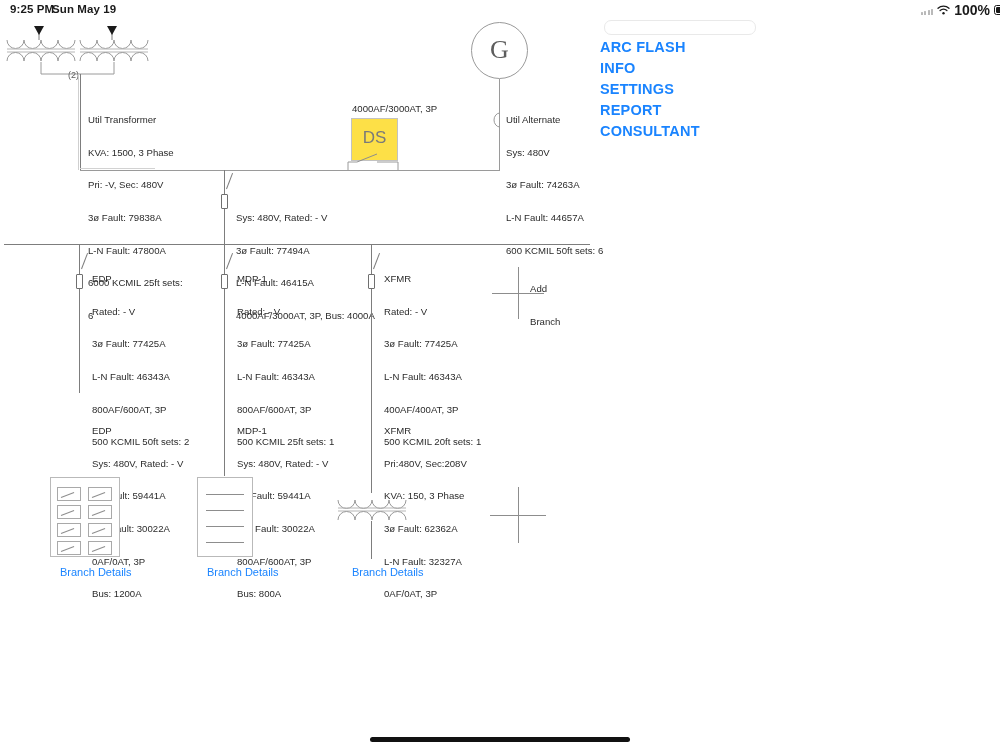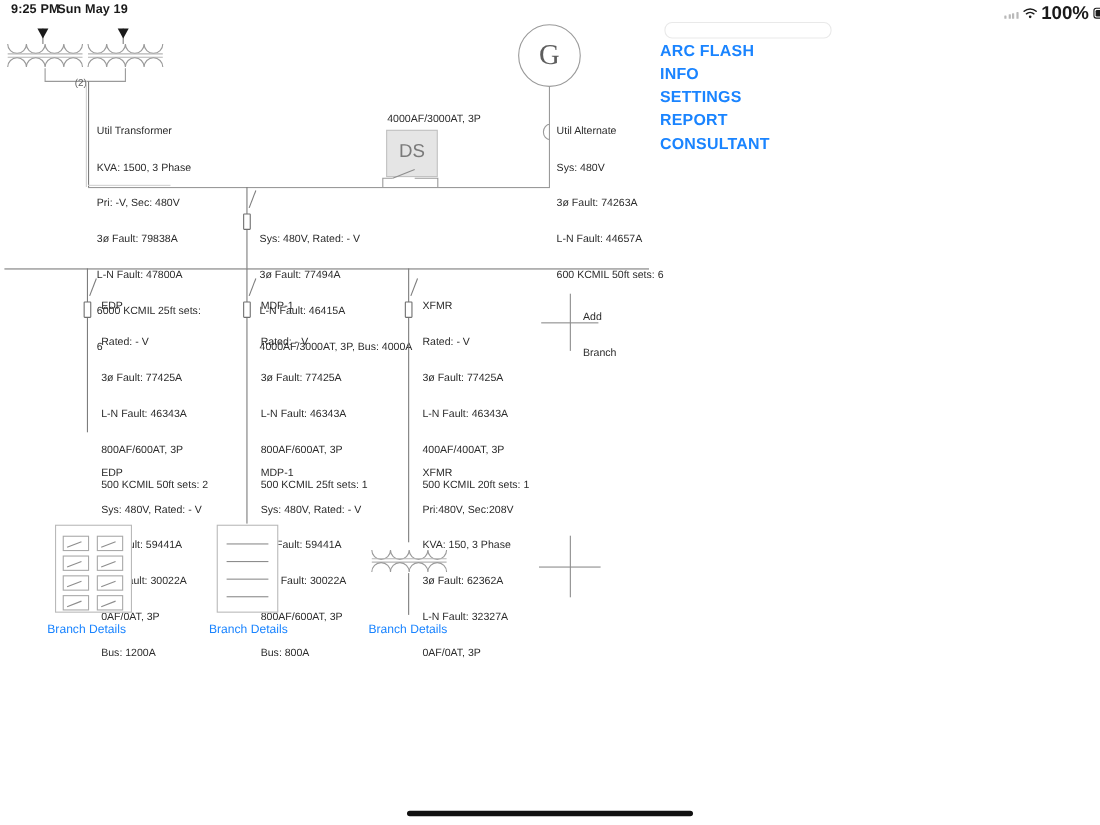--- a/index.html
+++ b/index.html
@@ -19,21 +19,21 @@
   #statusbar .time{position:absolute;left:10px;top:3px;font-size:11.5px;font-weight:600;color:#1a1a1a;letter-spacing:.1px;}
   #statusbar .date{position:absolute;left:52px;top:3px;font-size:11.5px;font-weight:600;color:#1a1a1a;letter-spacing:.1px;}
   #statusbar .right{position:absolute;right:8px;top:2px;display:flex;align-items:center;gap:4px;}
   .sig-dots{display:flex;align-items:flex-end;gap:1.5px;height:9px;}
   .sig-dots i{display:block;width:2px;background:#b9b9b9;border-radius:.5px;}
   .sig-dots i:nth-child(1){height:3px;}
   .sig-dots i:nth-child(2){height:4px;}
   .sig-dots i:nth-child(3){height:5px;}
   .sig-dots i:nth-child(4){height:6px;}
   .wifi{width:13px;height:10px;position:relative;}
-  .batt-pct{font-size:17px;font-weight:600;color:#1a1a1a;}
+  .batt-pct{font-size:14px;font-weight:600;color:#1a1a1a;}
   .batt{width:22px;height:10.5px;border:1.2px solid #1a1a1a;border-radius:2.6px;position:relative;box-sizing:border-box;}
   .batt::after{content:"";position:absolute;right:-3px;top:3px;width:1.6px;height:4px;background:#1a1a1a;border-radius:0 1px 1px 0;}
   .batt i{position:absolute;left:1px;top:1px;bottom:1px;right:1px;background:#1a1a1a;border-radius:1.2px;}
 
   
   .vline{position:absolute;width:1px;background:#7d7d7d;}
   .hline{position:absolute;height:1px;background:#7d7d7d;}
   .vline.thin{background:#9a9a9a;}
   .hline.thin{background:#9a9a9a;}
 
@@ -44,33 +44,33 @@
   
   .breaker{position:absolute;width:7px;height:15px;border:1px solid #6f6f6f;background:#fff;box-sizing:border-box;border-radius:1px;}
   .brk-diag{position:absolute;width:1px;height:17px;background:#7d7d7d;transform-origin:bottom center;transform:rotate(21deg);}
 
   
   #menu{position:absolute;left:600px;top:20px;width:160px;text-align:left;}
   #menu .pill{width:150px;height:13px;margin:0 auto 2px auto;border:1px solid #e9e9e9;border-radius:7px;background:#fff;}
   #menu .mi{display:block;font-size:14.5px;line-height:21px;font-weight:700;color:#1a84ff;letter-spacing:.2px;cursor:pointer;}
 
   
-  .bdlink{position:absolute;font-size:11px;color:#1a84ff;cursor:pointer;white-space:nowrap;}
+  .bdlink{position:absolute;font-size:11px;color:#1a84ff;cursor:pointer;white-space:nowrap;margin-left:17px;}
 
   
   .panel-box{position:absolute;border:1px solid #b9b9b9;background:#fff;box-sizing:border-box;}
   .pcell{position:absolute;border:1px solid #a9a9a9;background:#fff;box-sizing:border-box;}
   .pcell::after{content:"";position:absolute;left:3px;top:9px;width:14px;height:1px;background:#8d8d8d;transform:rotate(-21deg);transform-origin:left center;}
 
   
   #gen{position:absolute;left:471px;top:22px;width:57px;height:57px;border:1px solid #9a9a9a;border-radius:50%;background:#fff;box-sizing:border-box;}
   #gen span{position:absolute;left:0;right:0;top:12px;text-align:center;font-size:26px;color:#5d5d5d;font-family:"Liberation Serif", serif;}
 
   
-  #dsbox{position:absolute;left:351px;top:118px;width:47px;height:43px;border:1px solid #c2c2c2;background:#e5e5e5;box-sizing:border-box;}
+  #dsbox{position:absolute;left:351px;top:118px;width:47px;height:43px;border:1px solid #c2c2c2;background:#fde047;box-sizing:border-box;}
   #dsbox span{position:absolute;left:0;right:0;top:9px;text-align:center;font-size:17px;color:#7a7a7a;}
 
   
   .plus-v{position:absolute;width:1px;background:#8d8d8d;}
   .plus-h{position:absolute;height:1px;background:#8d8d8d;}
 
   
   #home{position:absolute;left:50%;transform:translateX(-50%);bottom:8px;width:260px;height:5px;background:#111;border-radius:3px;}
 
   svg{display:block;overflow:visible;}

